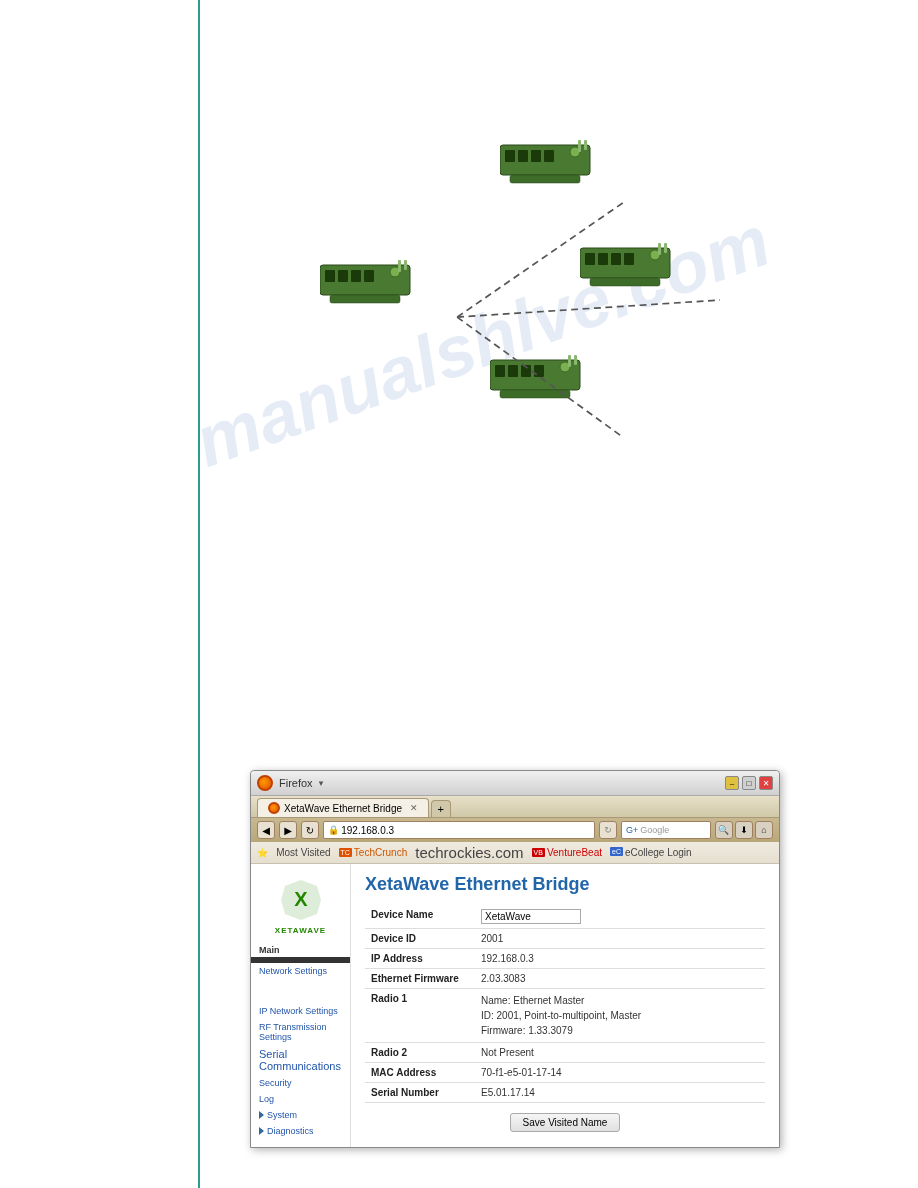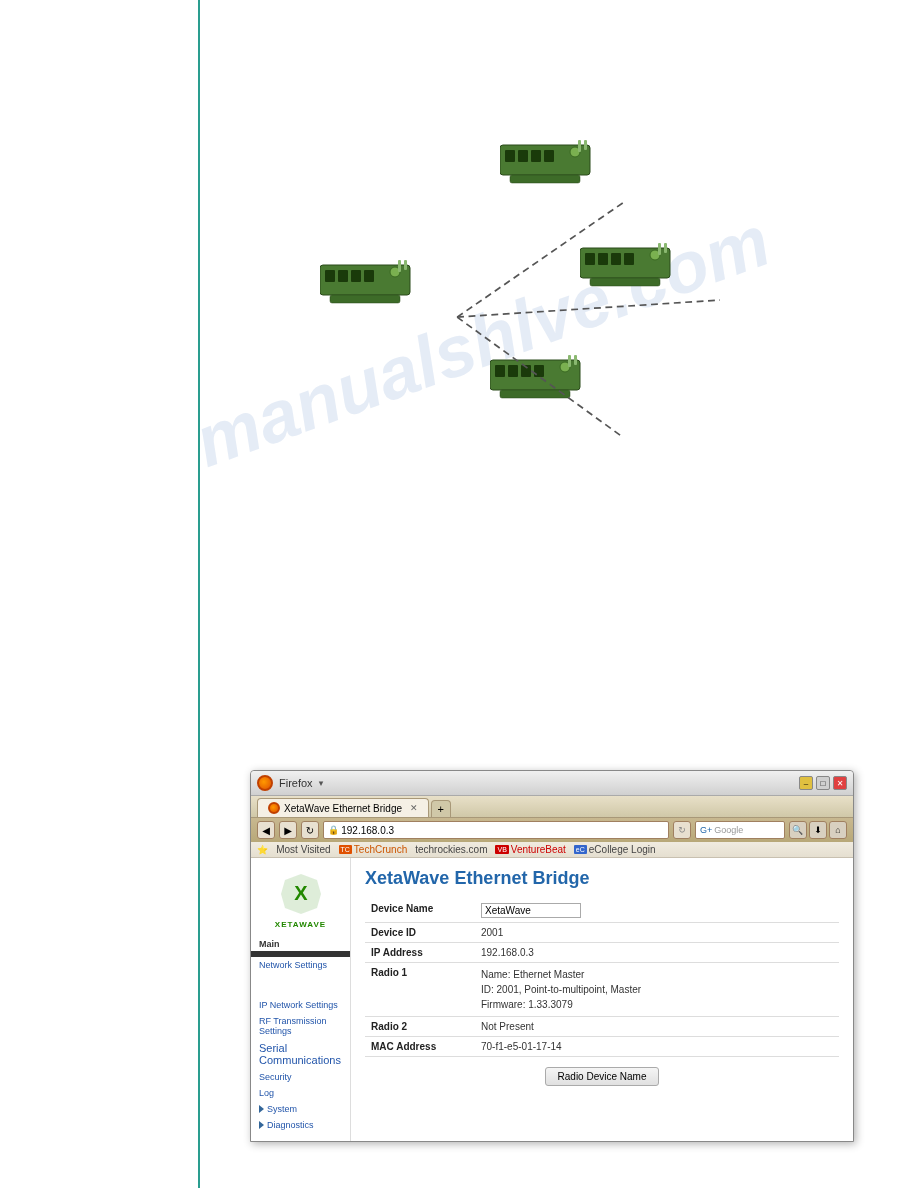--- a/index.html
+++ b/index.html
@@ -53,21 +53,21 @@
       width: 100%;
       height: 100%;
       z-index: 1;
     }
 
     
     .browser-window {
       position: absolute;
       top: 770px;
       left: 250px;
-      width: 604px;
+      width: 530px;
       background: #fff;
       border: 1px solid #888;
       border-radius: 4px 4px 0 0;
       box-shadow: 2px 2px 8px rgba(0,0,0,0.3);
       z-index: 10;
     }
 
     
     .title-bar {
       background: linear-gradient(180deg, #f0f0f0 0%, #d0d0d0 100%);
@@ -455,26 +455,26 @@
     </div>
   </div>
 
   <div class="bookmarks-bar">
     <span style="font-size:9px;color:#555;">⭐</span>
     <span style="font-size:10px;color:#444;">Most Visited</span>
     <span style="font-size:10px;color:#cc5500;display:flex;align-items:center;gap:2px;">
       <span style="background:#e05000;color:white;font-size:7px;padding:1px 2px;border-radius:1px;">TC</span>
       TechCrunch
     </span>
-    <span style="font-size:10px;color:#444;">techrockies.com</span>
+    <span style="font-size:15px;color:#444;">techrockies.com</span>
     <span style="font-size:10px;color:#cc0000;display:flex;align-items:center;gap:2px;">
       <span style="background:#cc0000;color:white;font-size:7px;padding:1px 2px;border-radius:1px;">VB</span>
       VentureBeat
     </span>
-    <span style="font-size:10px;color:#444;display:flex;align-items:center;gap:2px;">
+    <span style="font-size:10px;color:#444;display:flex;align-items:flex-start;gap:2px;">
       <span style="background:#3366cc;color:white;font-size:7px;padding:1px 2px;border-radius:1px;">eC</span>
       eCollege Login
     </span>
   </div>
 
   <div class="page-content">
 
     <div class="sidebar-nav">
 
       <div class="xetawave-logo">
@@ -532,35 +532,43 @@
           </tr>
           <tr>
             <td>Device ID</td>
             <td>2001</td>
           </tr>
           <tr>
             <td>IP Address</td>
             <td>192.168.0.3</td>
           </tr>
           <tr>
+            <td>Ethernet Firmware</td>
+            <td>2.03.3083</td>
+          </tr>
+          <tr>
             <td>Radio 1</td>
             <td style="line-height:1.5;">
               Name: Ethernet Master<br>
               ID: 2001, Point-to-multipoint, Master<br>
               Firmware: 1.33.3079
             </td>
           </tr>
           <tr>
             <td>Radio 2</td>
             <td>Not Present</td>
           </tr>
           <tr>
             <td>MAC Address</td>
             <td>70-f1-e5-01-17-14</td>
           </tr>
+          <tr>
+            <td>Serial Number</td>
+            <td>E5.01.17.14</td>
+          </tr>
         </tbody>
       </table>
 
-      <button class="save-btn">Radio Device Name</button>
+      <button class="save-btn">Save Visited Name</button>
     </div>
 
   </div>
 </div>
 
 </body></html>

